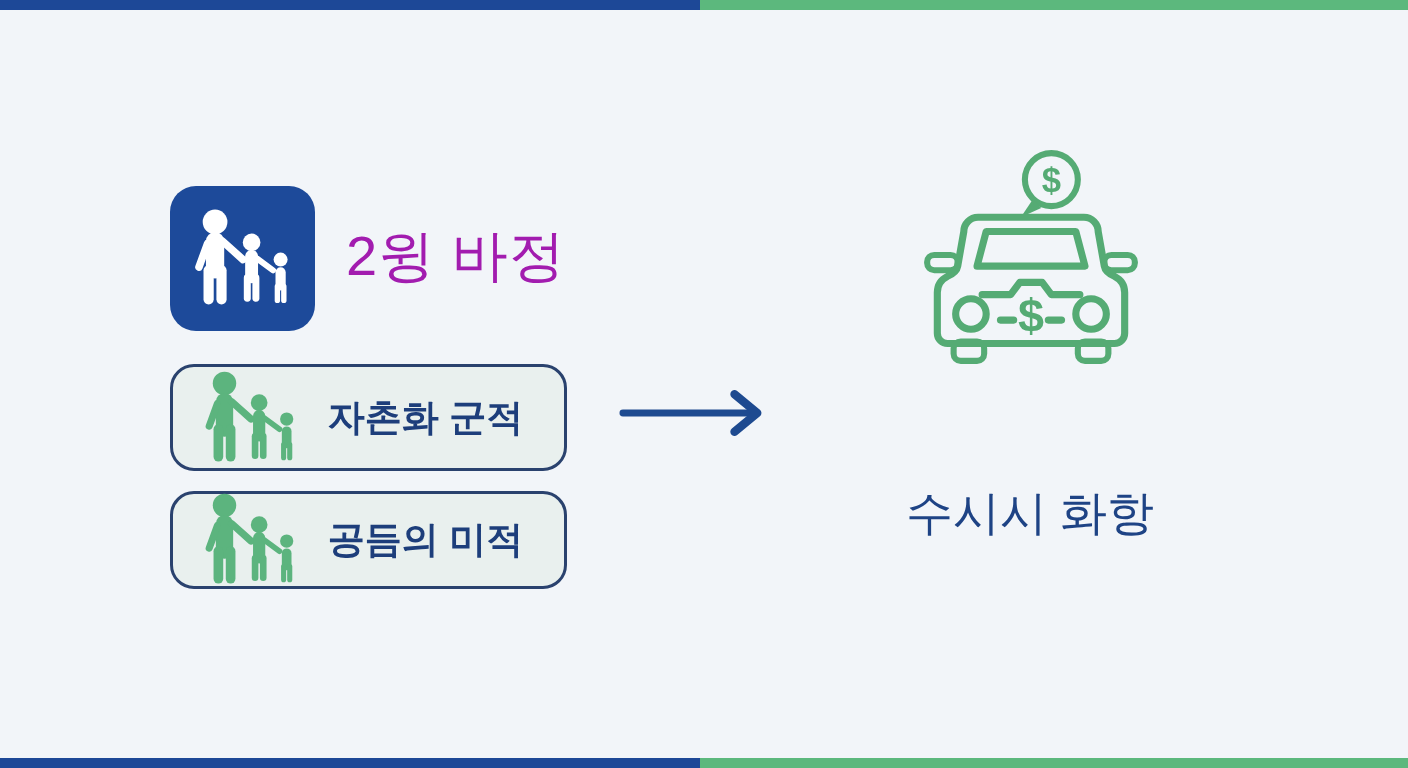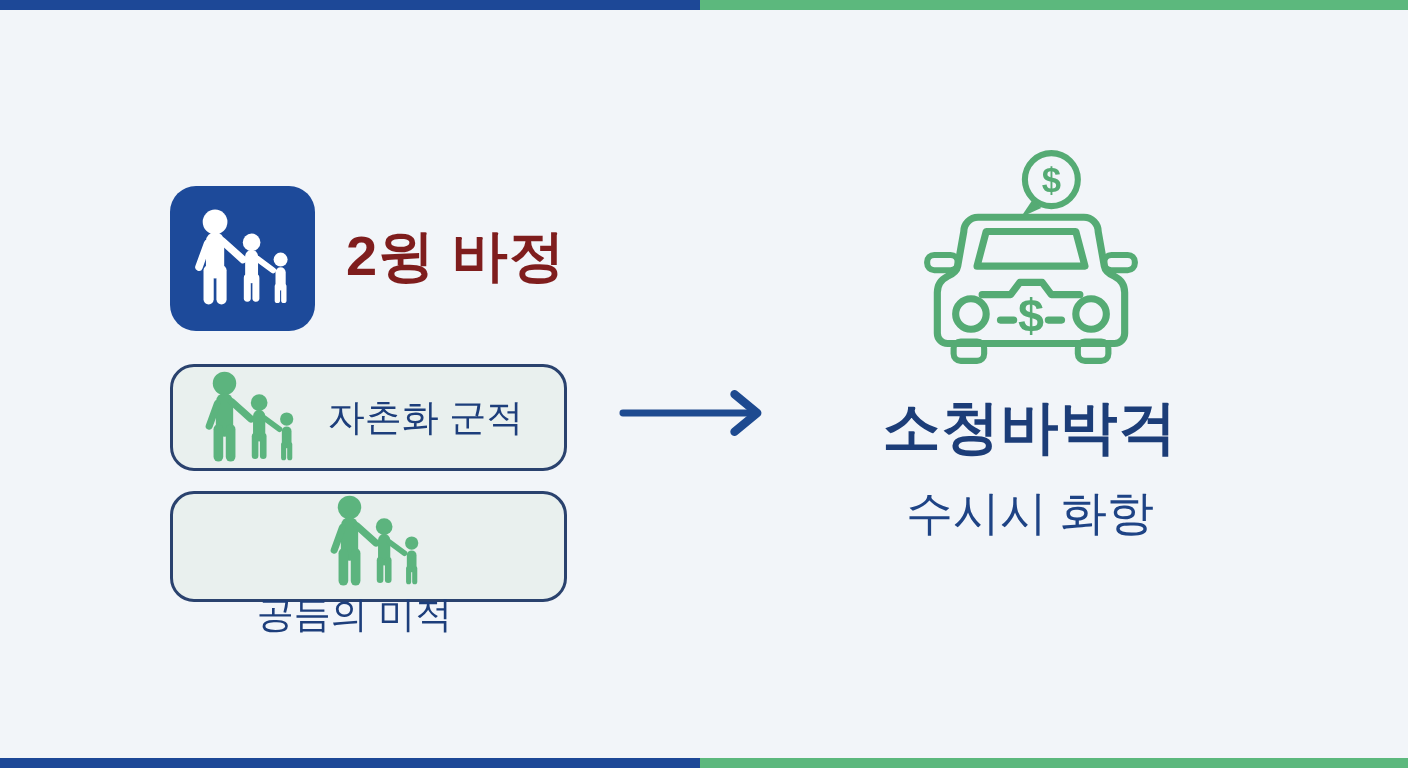--- a/index.html
+++ b/index.html
@@ -20,41 +20,41 @@
   
   .family-badge{
     position:absolute;left:170px;top:186px;
     width:145px;height:145px;
     background:#1d4a9a;border-radius:26px;
     display:flex;align-items:center;justify-content:center;
     color:#ffffff;
   }
   .left-title{
     position:absolute;left:346px;top:228px;
-    font-size:56px;font-weight:700;line-height:1;
-    color:#7f1d1d;letter-spacing:1px;white-space:nowrap;
+    font-size:56px;font-weight:400;line-height:1;
+    color:#a21caf;letter-spacing:1px;white-space:nowrap;
   }
 
   
   .card{
     position:absolute;left:170px;width:397px;
     background:#e9f0ee;
     border:3px solid #2a426e;border-radius:24px;
     box-sizing:border-box;
     display:flex;align-items:center;
   }
   .card.card-1{top:364px;height:107px;}
-  .card.card-2{top:491px;height:111px;flex-direction:column;}
+  .card.card-2{top:491px;height:98px;}
   .card .icon-wrap{
     width:128px;display:flex;justify-content:center;align-items:center;
     color:#5cb47e;margin-left:14px;
   }
   .card .card-label{
     flex:1;text-align:center;padding-right:28px;
-    font-size:37px;font-weight:400;color:#1d3e7b;white-space:nowrap;
+    font-size:37px;font-weight:700;color:#1d3e7b;white-space:nowrap;
   }
 
   
   .arrow{position:absolute;left:618px;top:389px;width:158px;height:48px;color:#1e4a90;}
 
   
   .car-icon{position:absolute;left:919px;top:148px;width:224px;color:#55ab74;}
   .right-title{
     position:absolute;left:810px;top:398px;width:440px;
     text-align:center;font-size:58px;font-weight:900;line-height:1;
@@ -160,21 +160,20 @@
         <path d="M127,169 h13"></path>
 
         <rect x="34" y="190" width="30" height="19" rx="7" stroke-width="6"></rect>
         <rect x="156" y="190" width="30" height="19" rx="7" stroke-width="6"></rect>
       </g>
       <text x="130" y="43" text-anchor="middle" font-size="34" font-weight="bold" fill="currentColor">$</text>
       <text x="110" y="181" text-anchor="middle" font-size="46" font-weight="bold" fill="currentColor">$</text>
     </svg>
   </div>
 
-  <div class="right-title">소청바박걱</div>
   <div class="right-subtitle">수시시 화항</div>
 
   <div class="bar bottom">
     <div class="seg-blue"></div>
     <div class="seg-green"></div>
   </div>
 
 </div>
 
 </body></html>

